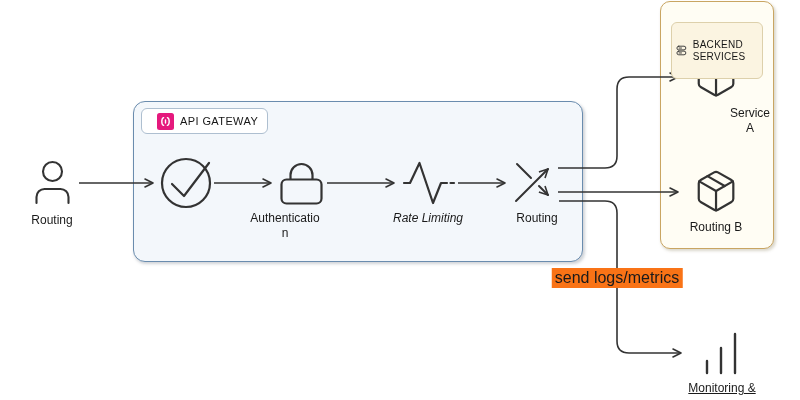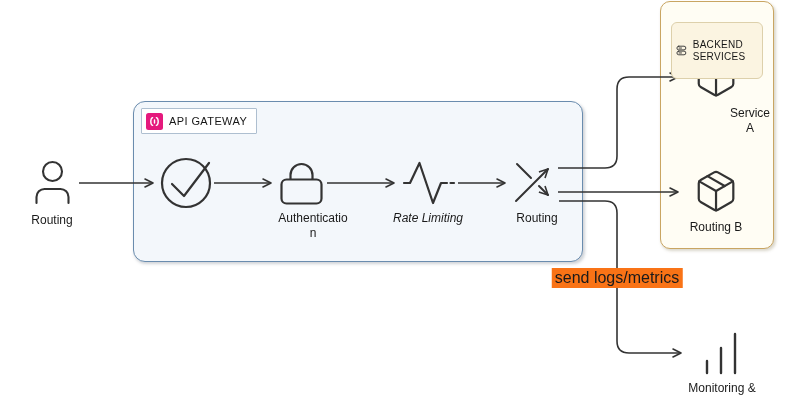--- a/index.html
+++ b/index.html
@@ -14,22 +14,22 @@
     box-shadow:1.5px 2px 3px rgba(120,130,140,.35);
   }
   .backend-box{
     position:absolute;left:660px;top:1px;width:112px;height:246px;
     background:#fffdf4;border:1.4px solid #c9a562;border-radius:10px;
     box-shadow:1.5px 2px 3px rgba(150,140,110,.35);
   }
   
   .gw-chip{
     position:absolute;left:141px;top:108px;height:24px;z-index:4;
-    display:flex;align-items:center;gap:6px;padding:0 9px 0 4px;
-    background:#ffffff;border:1px solid #aebfd0;border-radius:1px;
+    display:flex;align-items:center;gap:6px;padding:0 9px 0 15px;
+    background:#ffffff;border:1px solid #aebfd0;border-radius:6px;
     font-size:11px;letter-spacing:.4px;color:#161616;white-space:nowrap;
   }
   .gw-chip .pink-ic{display:block;}
   .backend-chip{
     position:absolute;left:671px;top:14px;width:92px;z-index:4;
     display:flex;align-items:center;gap:5px;padding:16px 4px;box-sizing:border-box;
     background:#fbf4e1;border:1px solid #ddd0ab;border-radius:6px;
     font-size:10px;line-height:11.5px;letter-spacing:.3px;color:#161616;margin-top:8px;
   }
   .lbl{
@@ -131,21 +131,21 @@
         <rect x="1.5" y="10.5" width="14.5" height="6" rx="3"></rect>
         <path d="M5,5.5 h4"></path>
         <path d="M5,13.5 h4"></path>
       </g>
     </svg>
     <span>BACKEND
 SERVICES</span>
   </div>
 
   <div class="lbl" style="left:52px;top:213px;">Routing</div>
-  <div class="lbl" style="left:313px;top:211px;">Authenticatio
+  <div class="lbl" style="left:285px;top:211px;">Authenticatio
 n</div>
   <div class="lbl" style="left:428px;top:211px;font-style:italic;">Rate Limiting</div>
   <div class="lbl" style="left:537px;top:211px;">Routing</div>
   <div class="lbl" style="left:716px;top:106px;margin-left:34px;">Service A</div>
   <div class="lbl" style="left:716px;top:220px;">Routing B</div>
   <div class="edge-lbl" style="left:617px;top:268px;">send logs/metrics</div>
-  <div class="lbl" style="left:722px;top:381px;white-space:nowrap;">Monitoring &amp;</div>
+  <div class="lbl" style="left:722px;top:381px;white-space:nowrap;text-decoration:underline;">Monitoring &amp;</div>
 </div>
 
 </body></html>

